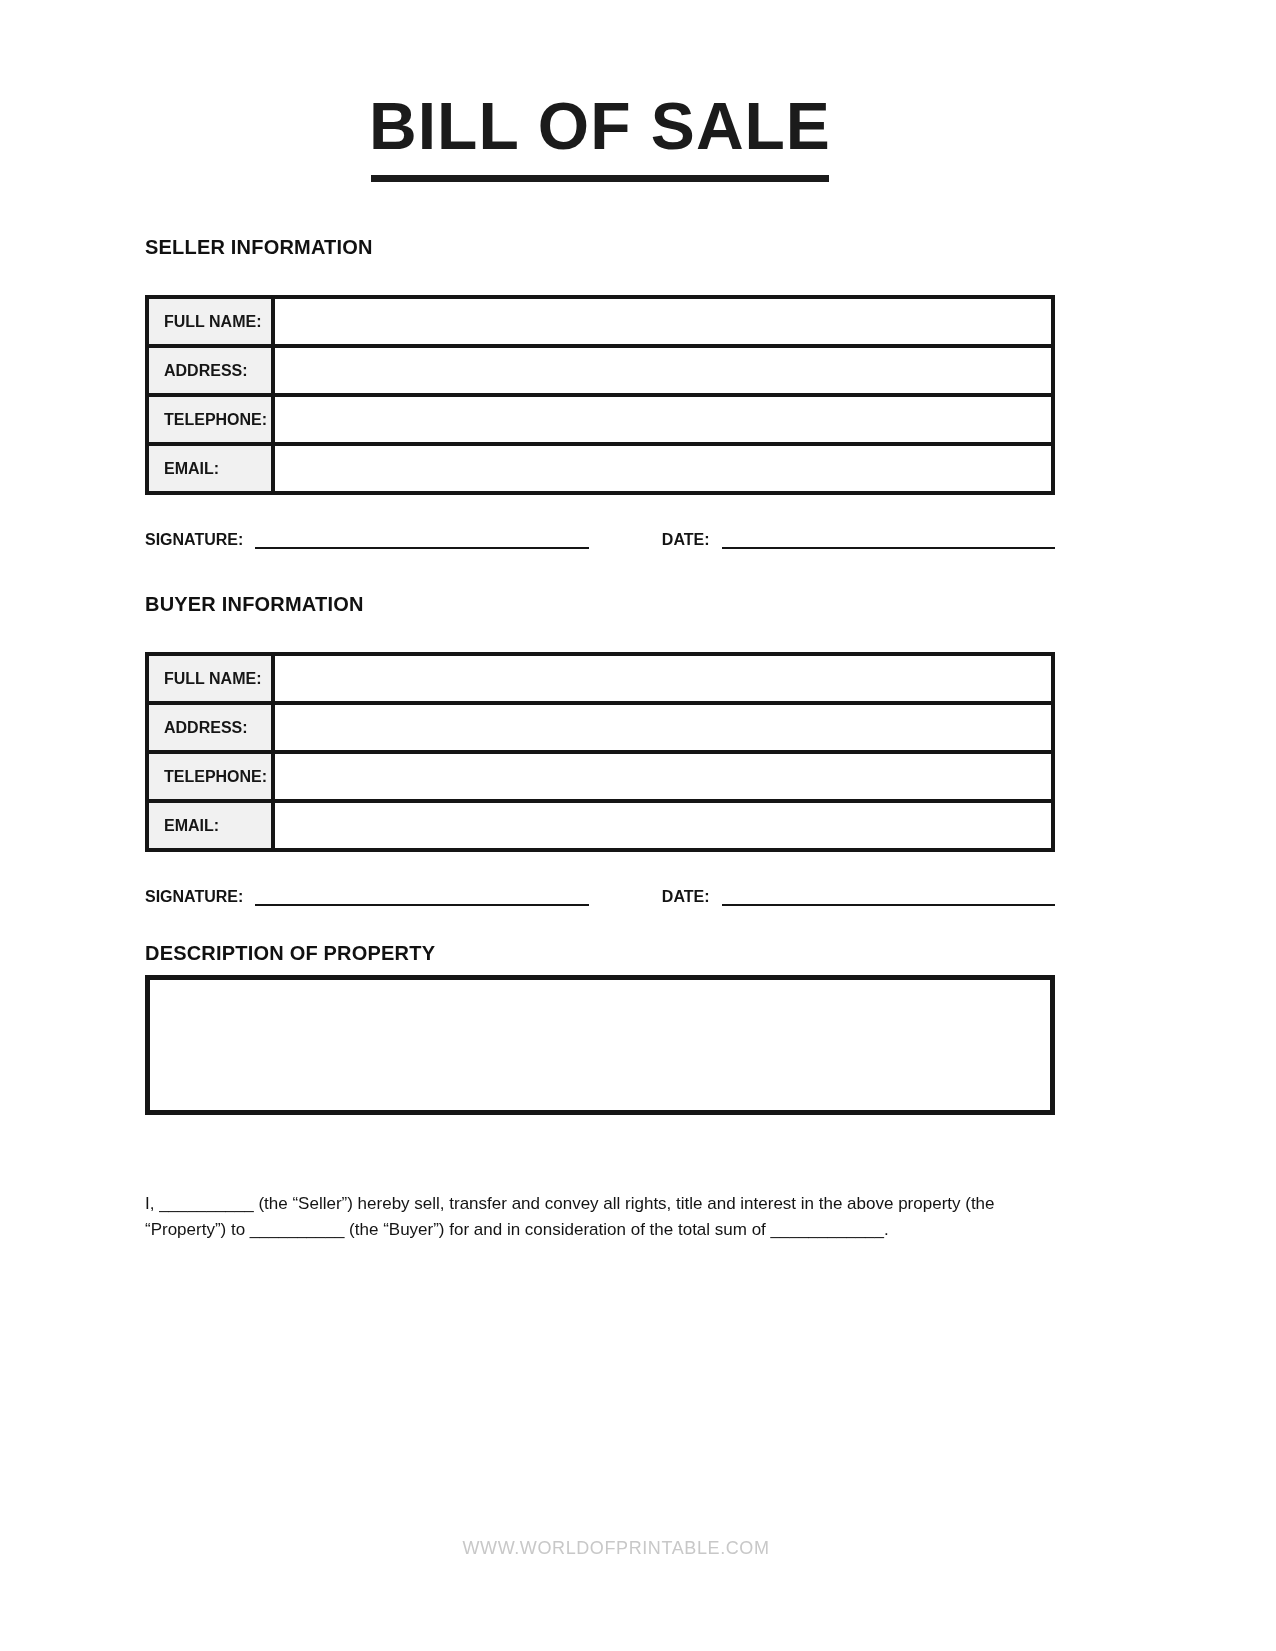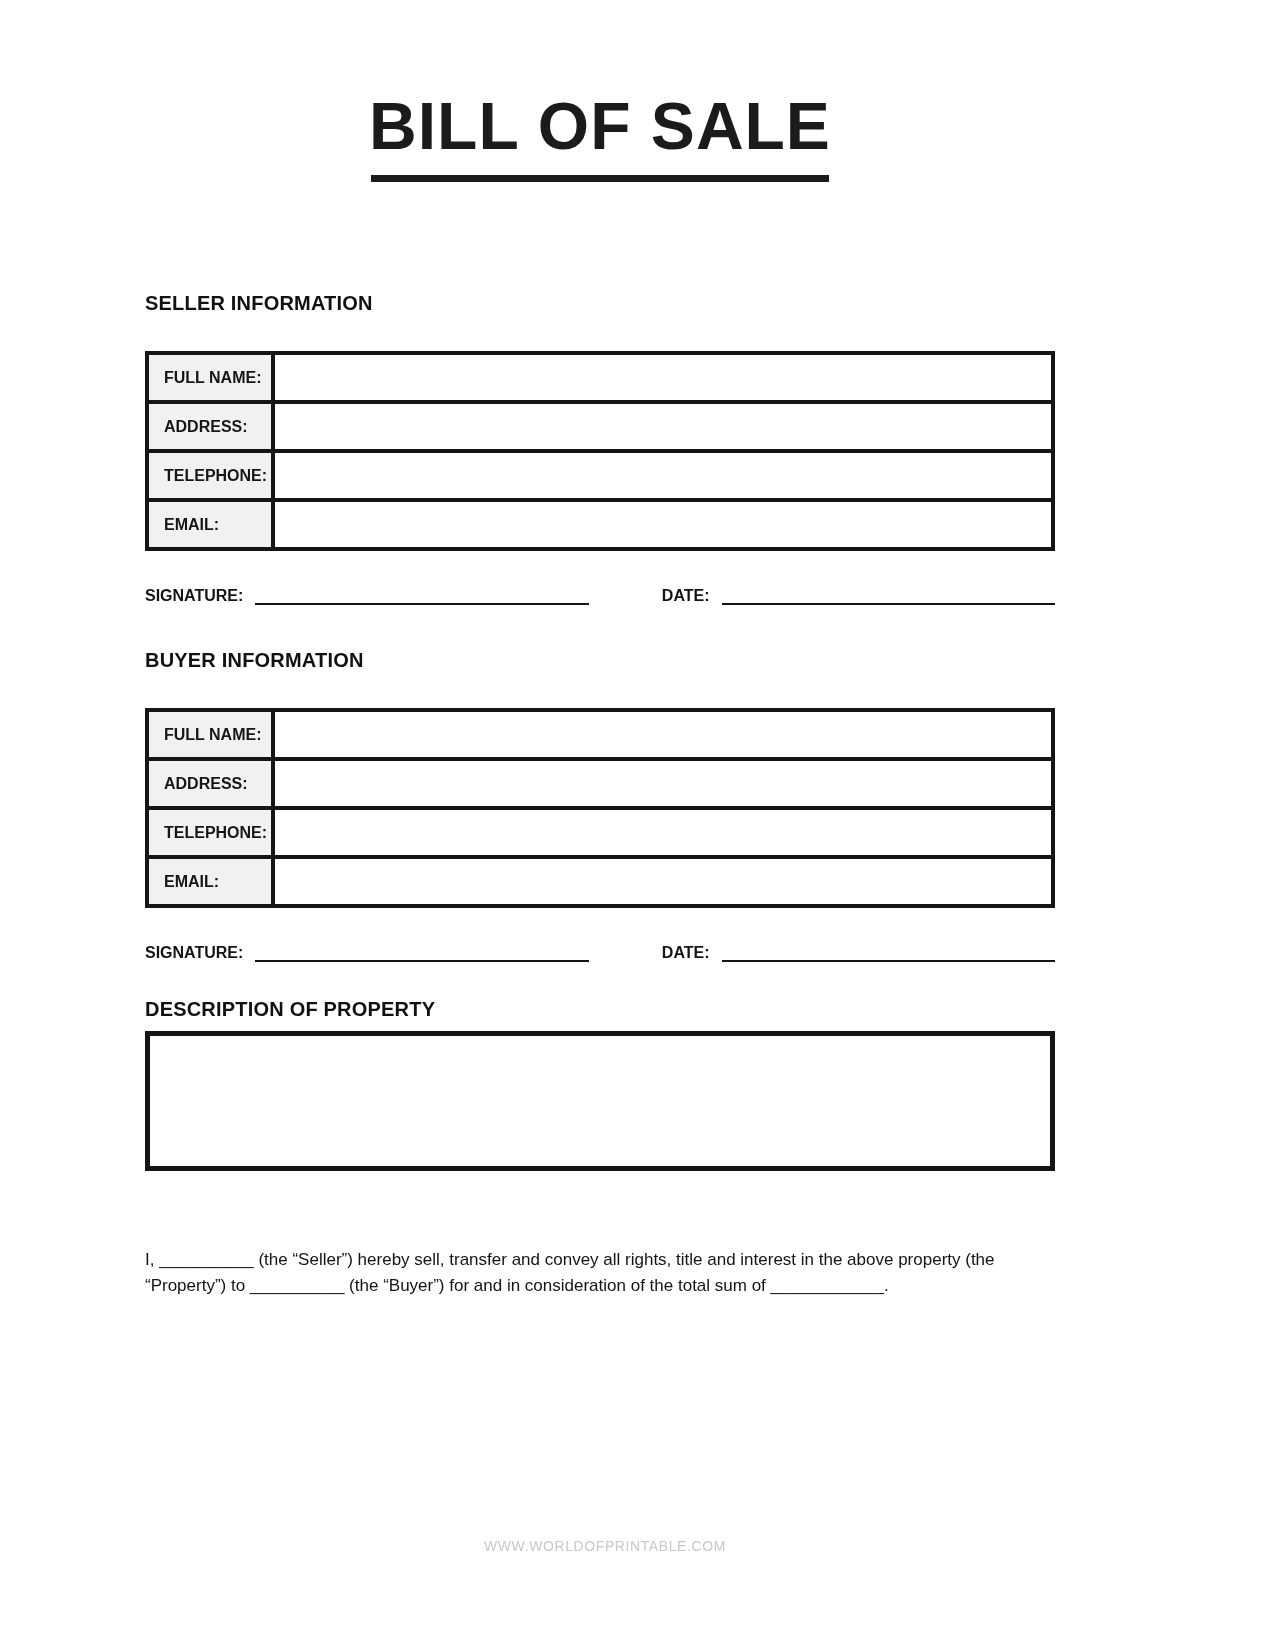--- a/index.html
+++ b/index.html
@@ -31,21 +31,21 @@
     margin: 14px auto 0 auto;
   }
 
   
   .section-heading {
     font-size: 20px;
     font-weight: 700;
     color: #111111;
     letter-spacing: 0.2px;
   }
-  .heading-seller { margin-top: 110px; }
+  .heading-seller { margin-top: 54px; }
   .heading-buyer { margin-top: 44px; }
   .heading-property { margin-top: 36px; }
 
   
   table.info-table {
     border-collapse: collapse;
     width: 910px;
     margin-top: 36px;
     table-layout: fixed;
     padding-left: 28px;
@@ -101,25 +101,25 @@
     font-weight: 400;
     font-size: 17px;
     line-height: 1.5;
     color: #141414;
   }
 
   
   .footer {
     position: absolute;
     top: 1538px;
-    left: 150px;
+    left: 161px;
     width: 910px;
     text-align: center;
     color: #c8c8c8;
-    font-size: 14px;
+    font-size: 18px;
     letter-spacing: 0.6px;
   }
 </style>
 </head>
 <body>
 
 <div class="page">
 
   <div class="content">
 

